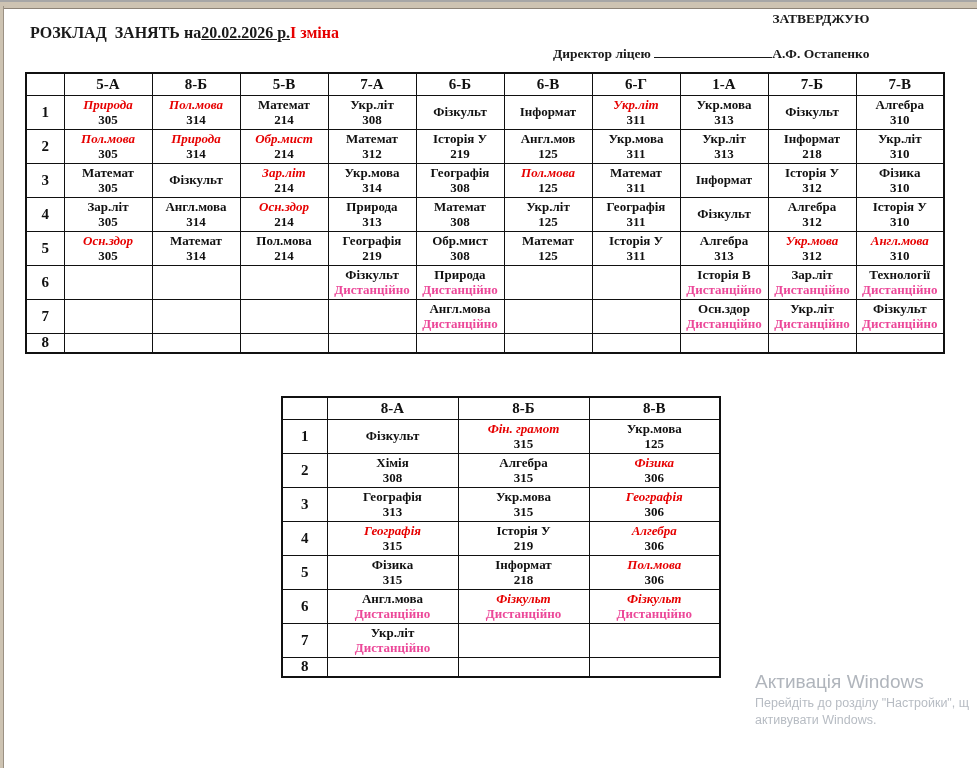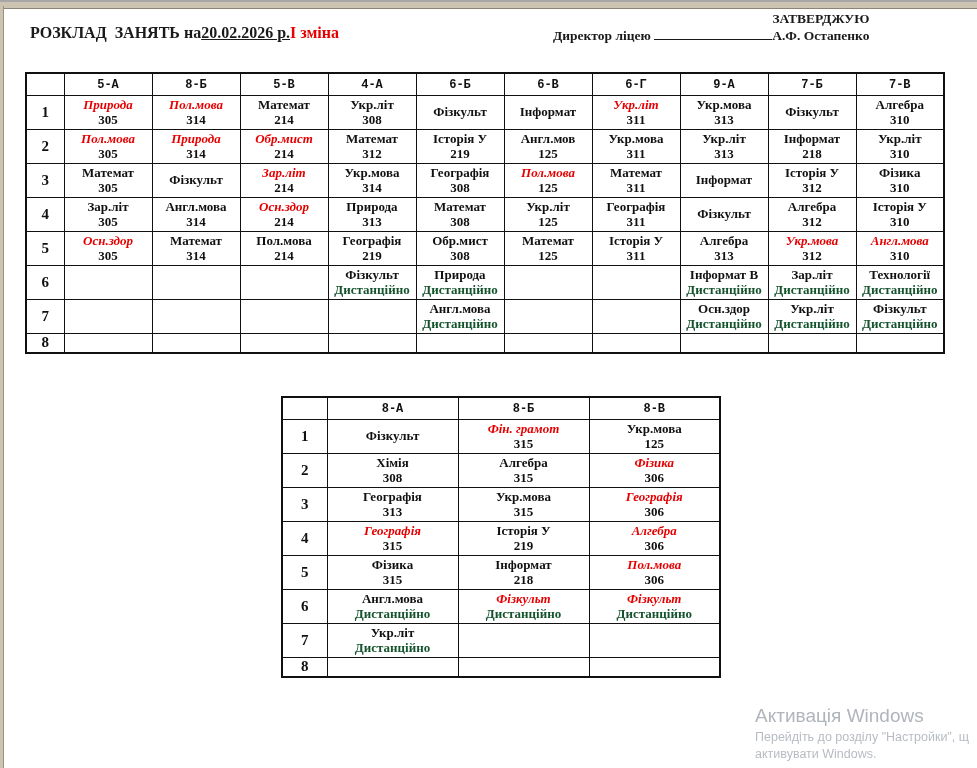--- a/index.html
+++ b/index.html
@@ -15,41 +15,41 @@
     background:#cdc3b2;border-right:1px solid #9b9183;}
 
   
   .title{position:absolute;left:30px;top:24px;font-size:16px;font-weight:bold;
     color:#1a1a1a;white-space:pre;}
   .title .date{text-decoration:underline;}
   .title .shift{color:#e60000;}
 
   
   .approve{position:absolute;left:553px;top:11px;font-size:13.5px;font-weight:bold;color:#1a1a1a;text-align:right;}
-  .approve .row2{margin-top:0;white-space:pre;}
+  .approve .row2{margin-top:18px;white-space:pre;}
   .blank-line{display:inline-block;width:118px;border-bottom:1px solid #1a1a1a;height:12px;}
 
   
   .tbl-wrap1{position:absolute;left:25px;top:72px;}
   .tbl-wrap2{position:absolute;left:281px;top:396px;}
   table.sched{border-collapse:collapse;table-layout:fixed;border:2px solid #111;
     font-family:"Liberation Serif", serif;}
   table.sched th,table.sched td{border:1px solid #111;text-align:center;
     vertical-align:middle;font-weight:bold;color:#111;padding:0 1px;}
-  table.sched th{font-size:12px;height:21px;font-family:Liberation Mono, monospace;}
+  table.sched th{font-size:15px;height:21px;}
   table.sched td{font-size:13px;height:33px;line-height:1.15;}
   table.sched td.num{font-size:15px;}
   table.sched tbody tr:last-child td{height:18px;}
   .t1 col.num{width:38px;} .t1 col.cls{width:88px;}
   .t2 col.num{width:45px;} .t2 col.cls{width:131px;}
   .red-subj{color:#e60000;font-style:italic;}
-  .dist{color:#14532d;}
+  .dist{color:#ec4899;}
 
   
-  .watermark{position:absolute;left:755px;top:705px;color:#b0b5bc;
+  .watermark{position:absolute;left:755px;top:671px;color:#b0b5bc;
     font-family:"Liberation Sans", sans-serif;white-space:nowrap;}
   .watermark .wm-title{font-size:19px;}
   .watermark .wm-line{font-size:12.5px;color:#b7bcc3;margin-top:3px;}
 </style>
 </head>
 <body>
 
 <div class="edge-top"></div>
 <div class="edge-left"></div>
 
@@ -74,25 +74,25 @@
         <col class="cls">
         <col class="cls">
         <col class="cls">
       </colgroup>
       <thead>
         <tr>
           <th></th>
           <th>5-А</th>
           <th>8-Б</th>
           <th>5-В</th>
-          <th>4-А</th>
+          <th>7-А</th>
           <th>6-Б</th>
           <th>6-В</th>
           <th>6-Г</th>
-          <th>9-А</th>
+          <th>1-А</th>
           <th>7-Б</th>
           <th>7-В</th>
         </tr>
       </thead>
       <tbody>
         <tr>
           <td class="num">1</td>
           <td>
             <div class="subj red-subj">Природа</div>
             <div class="room">305</div>
@@ -309,21 +309,21 @@
             <div class="subj">Фізкульт</div>
             <div class="dist">Дистанційно</div>
           </td>
           <td>
             <div class="subj">Природа</div>
             <div class="dist">Дистанційно</div>
           </td>
           <td></td>
           <td></td>
           <td>
-            <div class="subj">Інформат В</div>
+            <div class="subj">Історія В</div>
             <div class="dist">Дистанційно</div>
           </td>
           <td>
             <div class="subj">Зар.літ</div>
             <div class="dist">Дистанційно</div>
           </td>
           <td>
             <div class="subj">Технології</div>
             <div class="dist">Дистанційно</div>
           </td>

